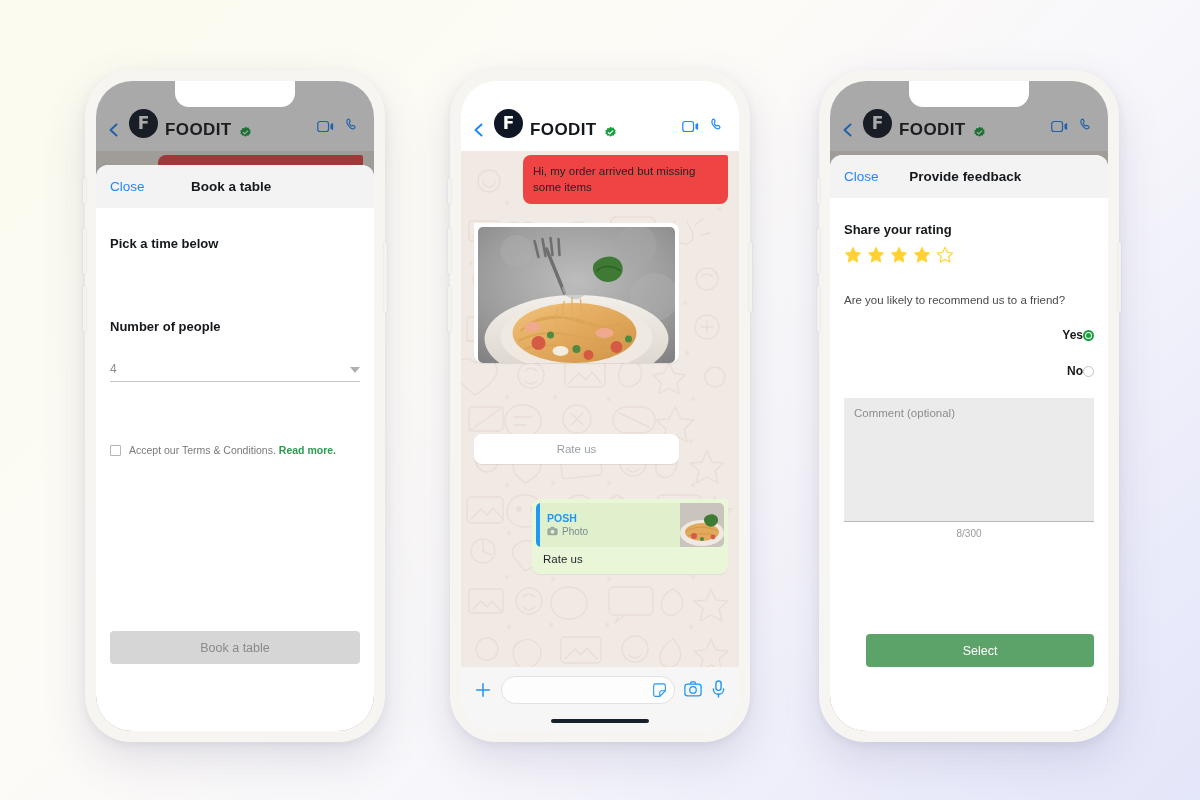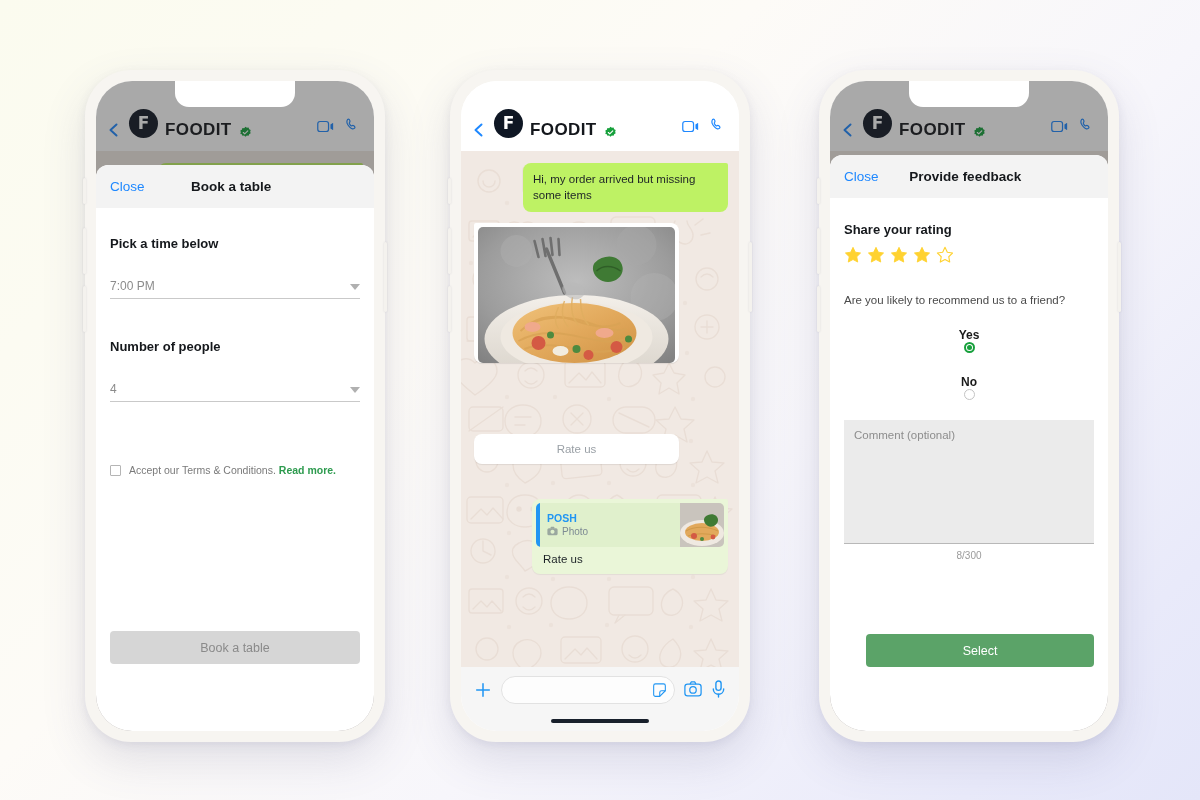--- a/index.html
+++ b/index.html
@@ -83,23 +83,23 @@
   .chat-body {
     position: absolute;
     top: 70px; left: 0; right: 0; bottom: 64px;
     background-color: #f1e9e3;
     overflow: hidden;
   }
   .doodles { position: absolute; inset: 0; opacity: .55; }
 
   .bubble-out {
     position: absolute;
-    top: 12px; right: 11px;
+    top: 4px; right: 11px;
     max-width: 205px;
-    background: #bef264;
+    background: #ef4444;
     border-radius: 8px;
     border-top-right-radius: 2px;
     padding: 8px 10px;
     font-size: 11.5px;
     line-height: 1.42;
     color: #1d2327;
   }
 
   .card-in {
     position: absolute;
@@ -247,21 +247,21 @@
     font-size: 12.5px;
   }
   .btn-disabled { background: #d6d6d6; color: #8a8a8a; }
   .btn-green { background: #5ba368; color: #ffffff; }
 
   
   .fb-heading { font-size: 13px; font-weight: 700; color: #15181c; }
   .stars { display: flex; gap: 5px; }
   .fb-question { font-size: 11.5px; color: #4a4a4a; }
   .radio-row {
-    display: flex; align-items: center; justify-content: flex-end; flex-direction: column;
+    display: flex; align-items: center; justify-content: flex-end;
   }
   .radio-label { font-size: 12px; color: #1a1a1a; font-weight: 600; }
   .radio-on {
     width: 11px; height: 11px; border-radius: 50%;
     border: 2px solid #17a03c; background: #fff;
     display: flex; align-items: center; justify-content: center;
   }
   .radio-on i { width: 5px; height: 5px; border-radius: 50%; background: #17a03c; display: block; }
   .radio-off { width: 11px; height: 11px; border-radius: 50%; border: 1px solid #c4c4c4; background: #fff; }
   .textarea {
@@ -326,24 +326,20 @@
       <div class="sheet-header">
         <span class="sheet-close">Close</span>
         <span class="sheet-title">Book a table</span>
       </div>
       <div class="sheet-body">
 
         <div style="height:28px;"></div>
         <div class="form-label">Pick a time below</div>
 
         <div style="height:28px;"></div>
-        <div class="select-row">
-          <span class="select-val">7:00 PM</span>
-          <span class="caret"></span>
-        </div>
 
         <div style="height:40px;"></div>
         <div class="form-label">Number of people</div>
 
         <div style="height:28px;"></div>
         <div class="select-row">
           <span class="select-val">4</span>
           <span class="caret"></span>
         </div>
 

